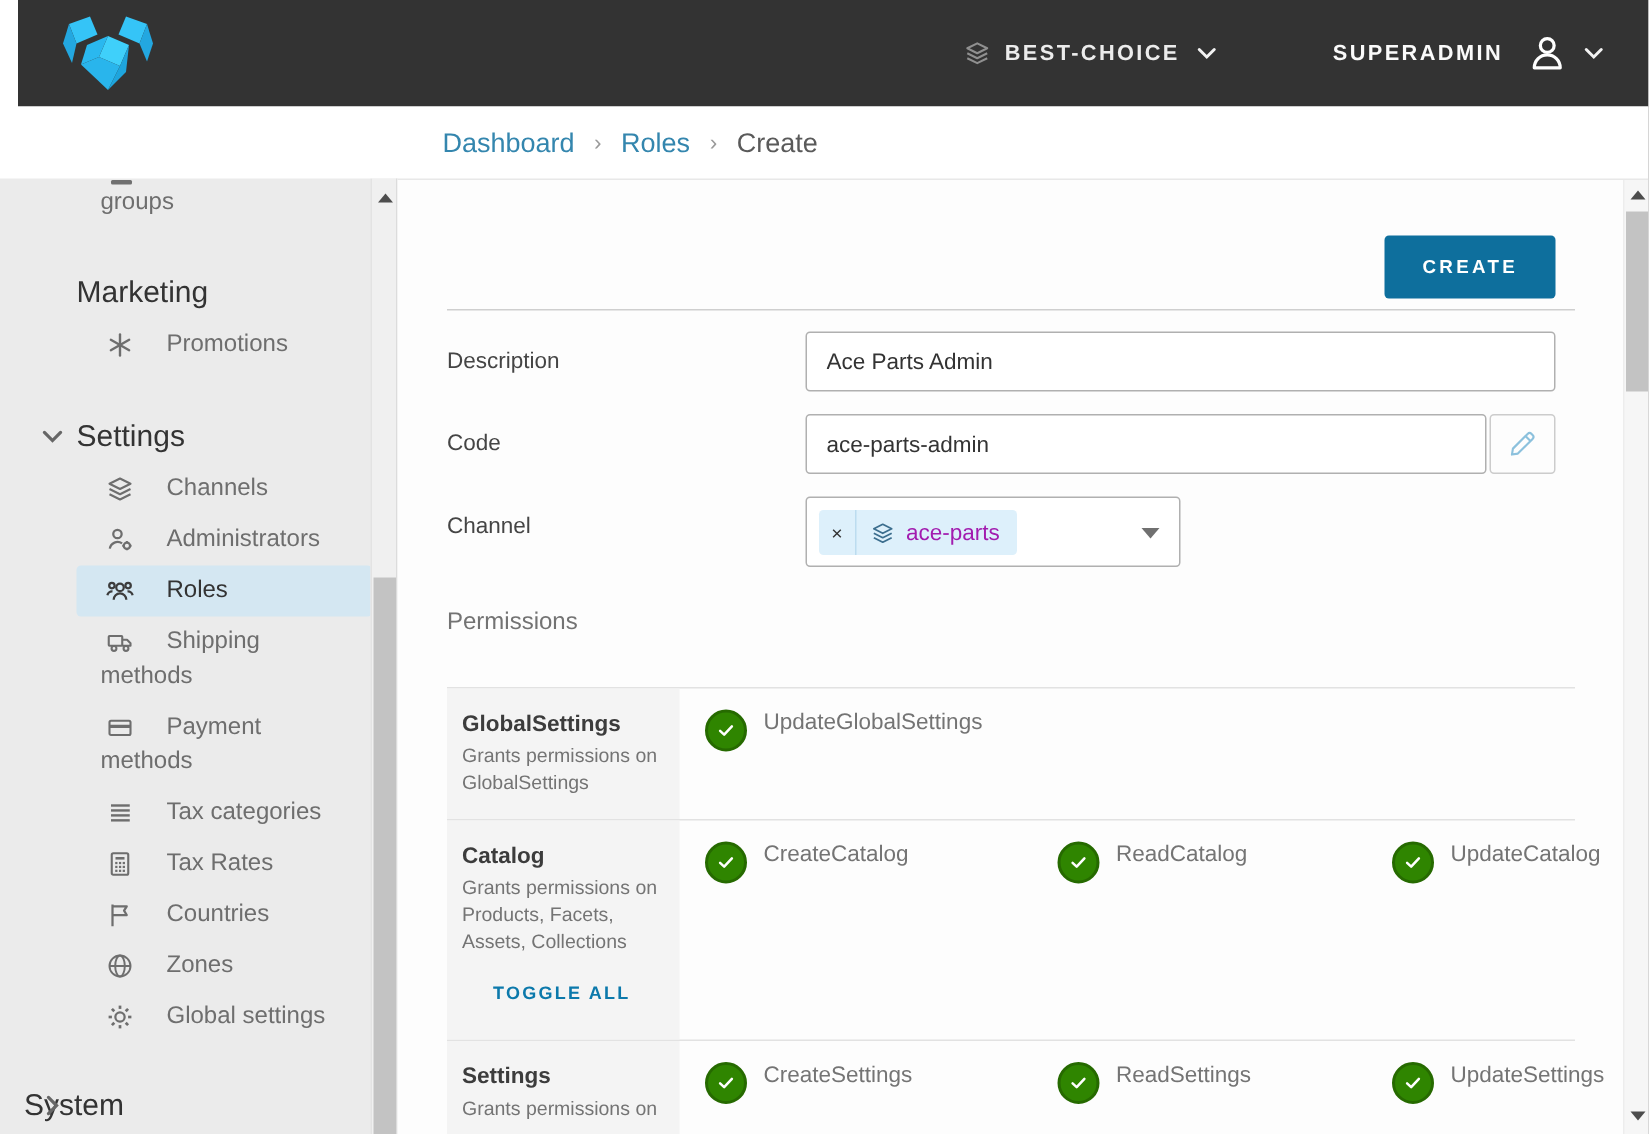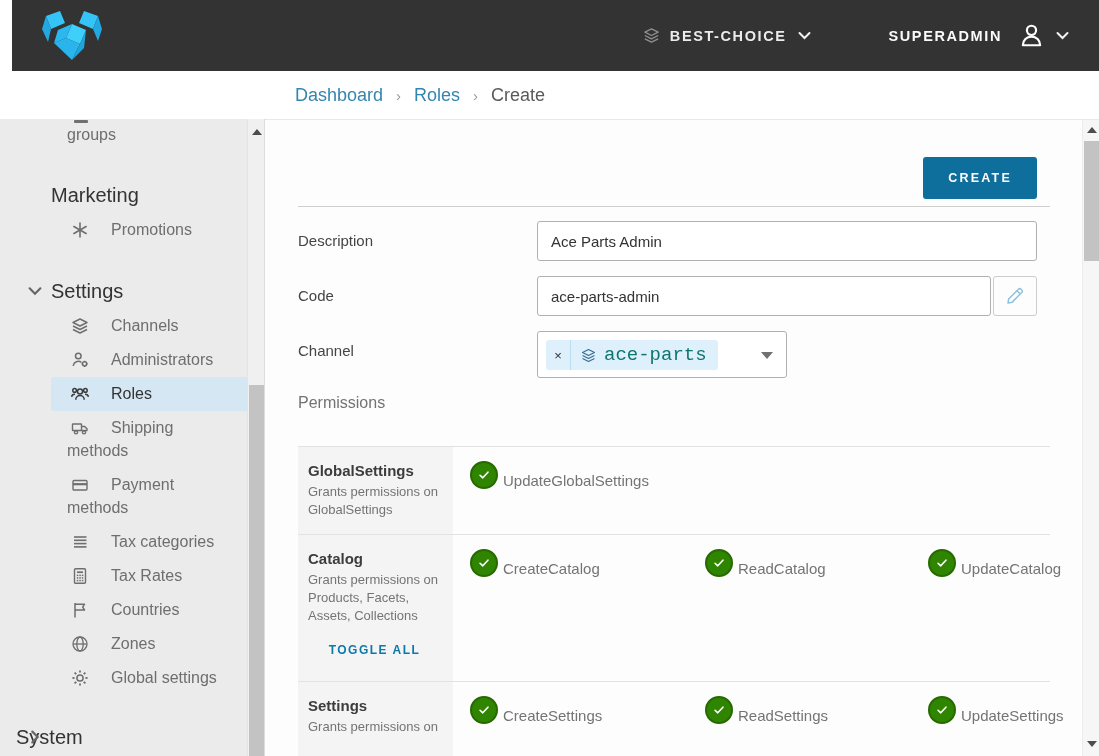--- a/index.html
+++ b/index.html
@@ -64,36 +64,36 @@
   .code-wrap { display:flex; gap:2px; }
   .code-wrap .text-input { width:532px; }
   .edit-btn { width:52px; height:40px; border:1px solid #ccc; border-radius:3px; background:#fdfdfd; display:flex; align-items:center; justify-content:center; cursor:pointer; }
   .edit-btn svg { width:22px; height:22px; color:#8cc1dd; }
 
   .channel-select { position:relative; width:250px; height:47px; border:1px solid #b0b0b0; border-radius:3px; background:#fff; cursor:pointer; }
   .chip { position:absolute; left:8px; top:8px; height:30px; display:flex; align-items:center; background:#ddf0fb; border-radius:3px; overflow:hidden; }
   .chip-remove { width:25px; height:30px; display:flex; align-items:center; justify-content:center; font-size:13px; color:#333; border-right:1px solid #bcdcef; cursor:pointer; }
   .chip-body { display:flex; align-items:center; gap:7px; padding:0 11px 0 9px; }
   .chip-body svg { width:17px; height:17px; color:#3c6e8e; }
-  .chip-label { font-size:19px; color:#0f766e;font-family:Liberation Mono, monospace; }
+  .chip-label { font-size:15px; color:#a21caf; }
   .select-caret { position:absolute; right:13px; top:20px; width:0; height:0; border-left:6px solid transparent; border-right:6px solid transparent; border-top:7px solid #707070; }
 
-  .perm-heading { margin-top:16px; font-size:16px; color:#737373; }
+  .perm-heading { margin-top:28px; font-size:16px; color:#737373; }
 
   .perm-table { margin-top:34px; width:752px; }
   .perm-row { display:flex; border-top:1px solid #e2e2e2; }
   .perm-row.r1 { min-height:88px; }
   .perm-row.r2 { min-height:147px; }
   .perm-row.r3 { min-height:95px; }
   .perm-left { width:155px; flex:0 0 auto; background:#f4f4f4; padding:15px 12px 12px 10px; }
   .perm-title { font-size:15px; font-weight:bold; color:#3c3c3c; }
   .perm-desc { font-size:13px; color:#747474; line-height:18px; margin-top:4px; }
   .toggle-all { display:block; margin:18px auto 0; background:none; border:none; font-family:inherit; font-size:12px; font-weight:bold; letter-spacing:1.5px; color:#0c79ab; cursor:pointer; }
   .perm-right { flex:1; padding:14px 0 14px 17px; display:grid; grid-template-columns:235px 223px 1fr; align-items:start; }
-  .perm-item { display:flex; align-items:flex-end; gap:5px; cursor:pointer; }
+  .perm-item { display:flex; align-items:flex-start; gap:11px; cursor:pointer; }
   .perm-toggle { width:28px; height:28px; border-radius:50%; background:#2f8500; border:2px solid #266a00; display:flex; align-items:center; justify-content:center; flex:0 0 auto; }
   .perm-toggle svg { width:14px; height:14px; }
   .perm-label { font-size:15px; color:#747474; white-space:nowrap; }
 </style>
 </head>
 <body>
 
 <svg width="0" height="0" style="position:absolute">
   <defs>
     <g id="i-layers" fill="none" stroke="currentColor" stroke-width="1.4" stroke-linejoin="round">

